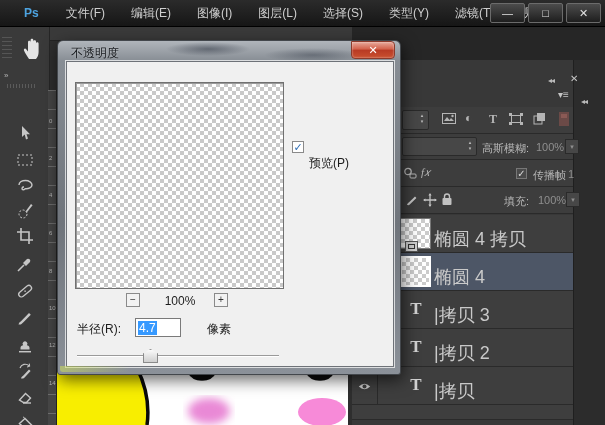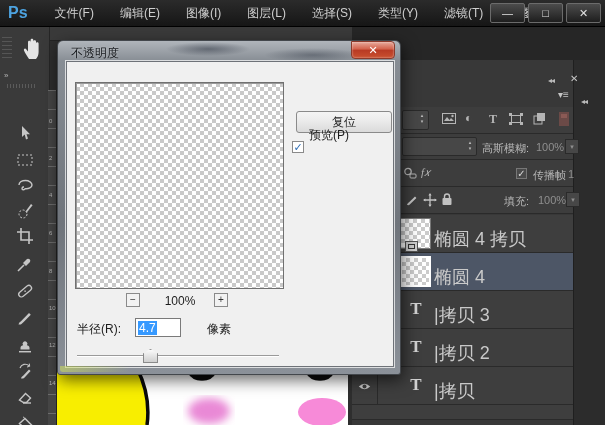--- a/index.html
+++ b/index.html
@@ -6,21 +6,21 @@
   html,body { background:#111; }
   #screen {
     position:relative; width:605px; height:425px; overflow:hidden;
     font-family:"Liberation Sans","DejaVu Sans",sans-serif;
     background:#2e2e2e; color:#ccc;
   }
   
   .menubar{position:absolute;left:0;top:0;width:605px;height:27px;
     background:linear-gradient(#2b2b2b,#161616);border-bottom:1px solid #000;
     display:flex;align-items:center;z-index:20;}
-  .ps-logo{font-weight:bold;font-size:16px;color:#4da3e0;margin:0 14px 0 8px;}
+  .ps-logo{font-weight:bold;font-size:12px;color:#4da3e0;margin:0 14px 0 24px;}
   .menu-item{font-size:12px;color:#cfcfcf;padding:0 13px;line-height:26px;cursor:default;}
   .win-btns{position:absolute;right:4px;top:3px;display:flex;gap:3px;}
   .win-btn{width:35px;height:20px;border:1px solid #6b6b6b;border-radius:2px;
     background:linear-gradient(#4c4c4c,#1e1e1e);color:#e3e3e3;font-size:11px;
     display:flex;align-items:center;justify-content:center;}
   
   .optionsbar{position:absolute;left:0;top:27px;width:352px;height:14px;background:#3a3a3a;border-bottom:1px solid #232323;}
   
   .toolscol{position:absolute;left:0;top:27px;width:50px;height:398px;background:#3a3a3a;border-right:1px solid #262626;}
   .grip-lines{position:absolute;left:2px;top:10px;width:10px;height:22px;
@@ -107,21 +107,21 @@
   .slider-thumb{position:absolute;left:66px;top:-6px;width:15px;height:14px;
     background:linear-gradient(#fafafa,#cfcfcf);border:1px solid #8a8a8a;
     clip-path:polygon(50% 0,100% 32%,100% 100%,0 100%,0 32%);}
   .btn{position:absolute;left:229px;width:96px;height:22px;border-radius:3px;
     font-size:12px;color:#1d1d1d;display:flex;align-items:center;justify-content:center;}
   .btn-ok{top:21px;border:1px solid #3c7fb1;background:linear-gradient(#f4fafd,#e2f1fa 45%,#cde7f6);
     box-shadow:0 0 0 1px #a9d7f2 inset,0 0 3px #7ec3ef;}
   .btn-reset{top:49px;border:1px solid #8a8a8a;background:linear-gradient(#f4f4f4,#ebebeb 45%,#dadada);}
   .prev-chk{position:absolute;left:225px;top:79px;width:12px;height:12px;background:#fff;border:1px solid #8a8a8a;
     color:#2c6cb5;font-size:11px;line-height:10px;text-align:center;font-weight:bold;}
-  .prev-label{position:absolute;left:242px;top:65px;font-size:12px;color:#1d1d1d;}
+  .prev-label{position:absolute;left:242px;top:93px;font-size:12px;color:#1d1d1d;}
   svg{display:block;}
 </style>
 </head>
 <body>
 
 <div id="screen">
 
   <div class="menubar">
     <span class="ps-logo">Ps</span>
     <span class="menu-item">文件(F)</span>
@@ -423,19 +423,18 @@
       <span class="radius-label">半径(R):</span>
       <div class="radius-input">
         <span class="selected-text">4.7</span>
       </div>
       <span class="radius-unit">像素</span>
 
       <div class="slider-track">
         <div class="slider-thumb"></div>
       </div>
 
-      <div class="btn btn-reset">复位</div>
       <div class="prev-chk">✓</div>
       <span class="prev-label">预览(P)</span>
     </div>
   </div>
 
 </div>
 
 </body></html>

